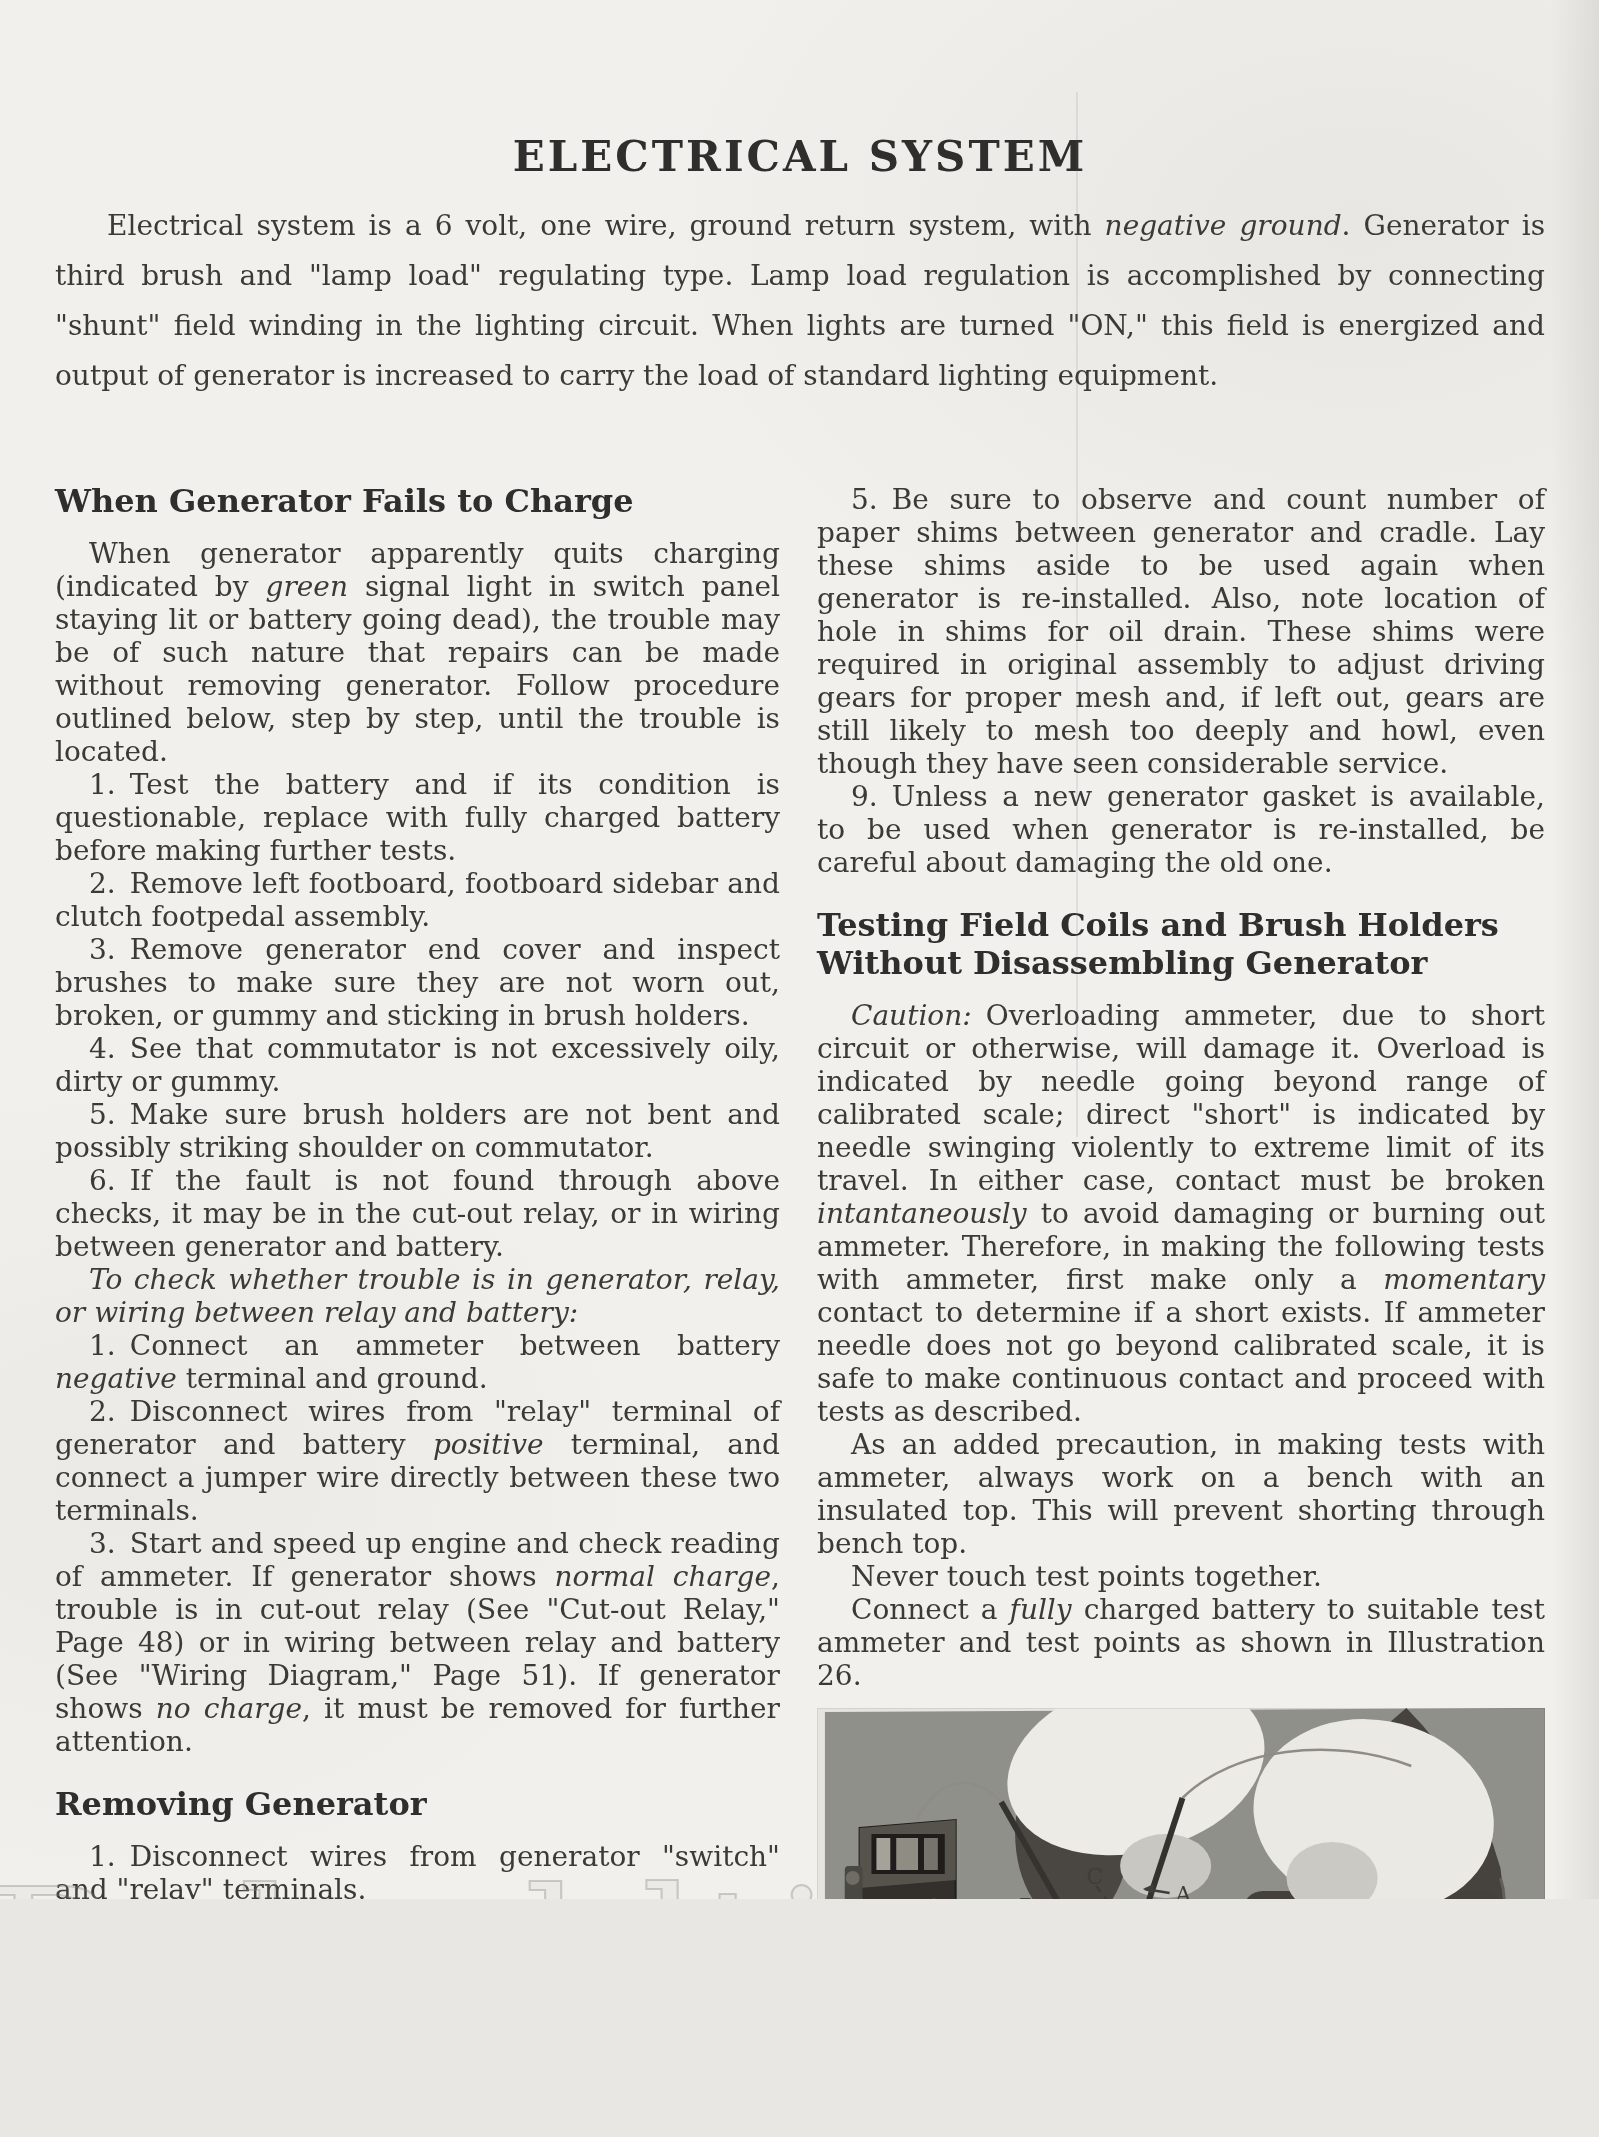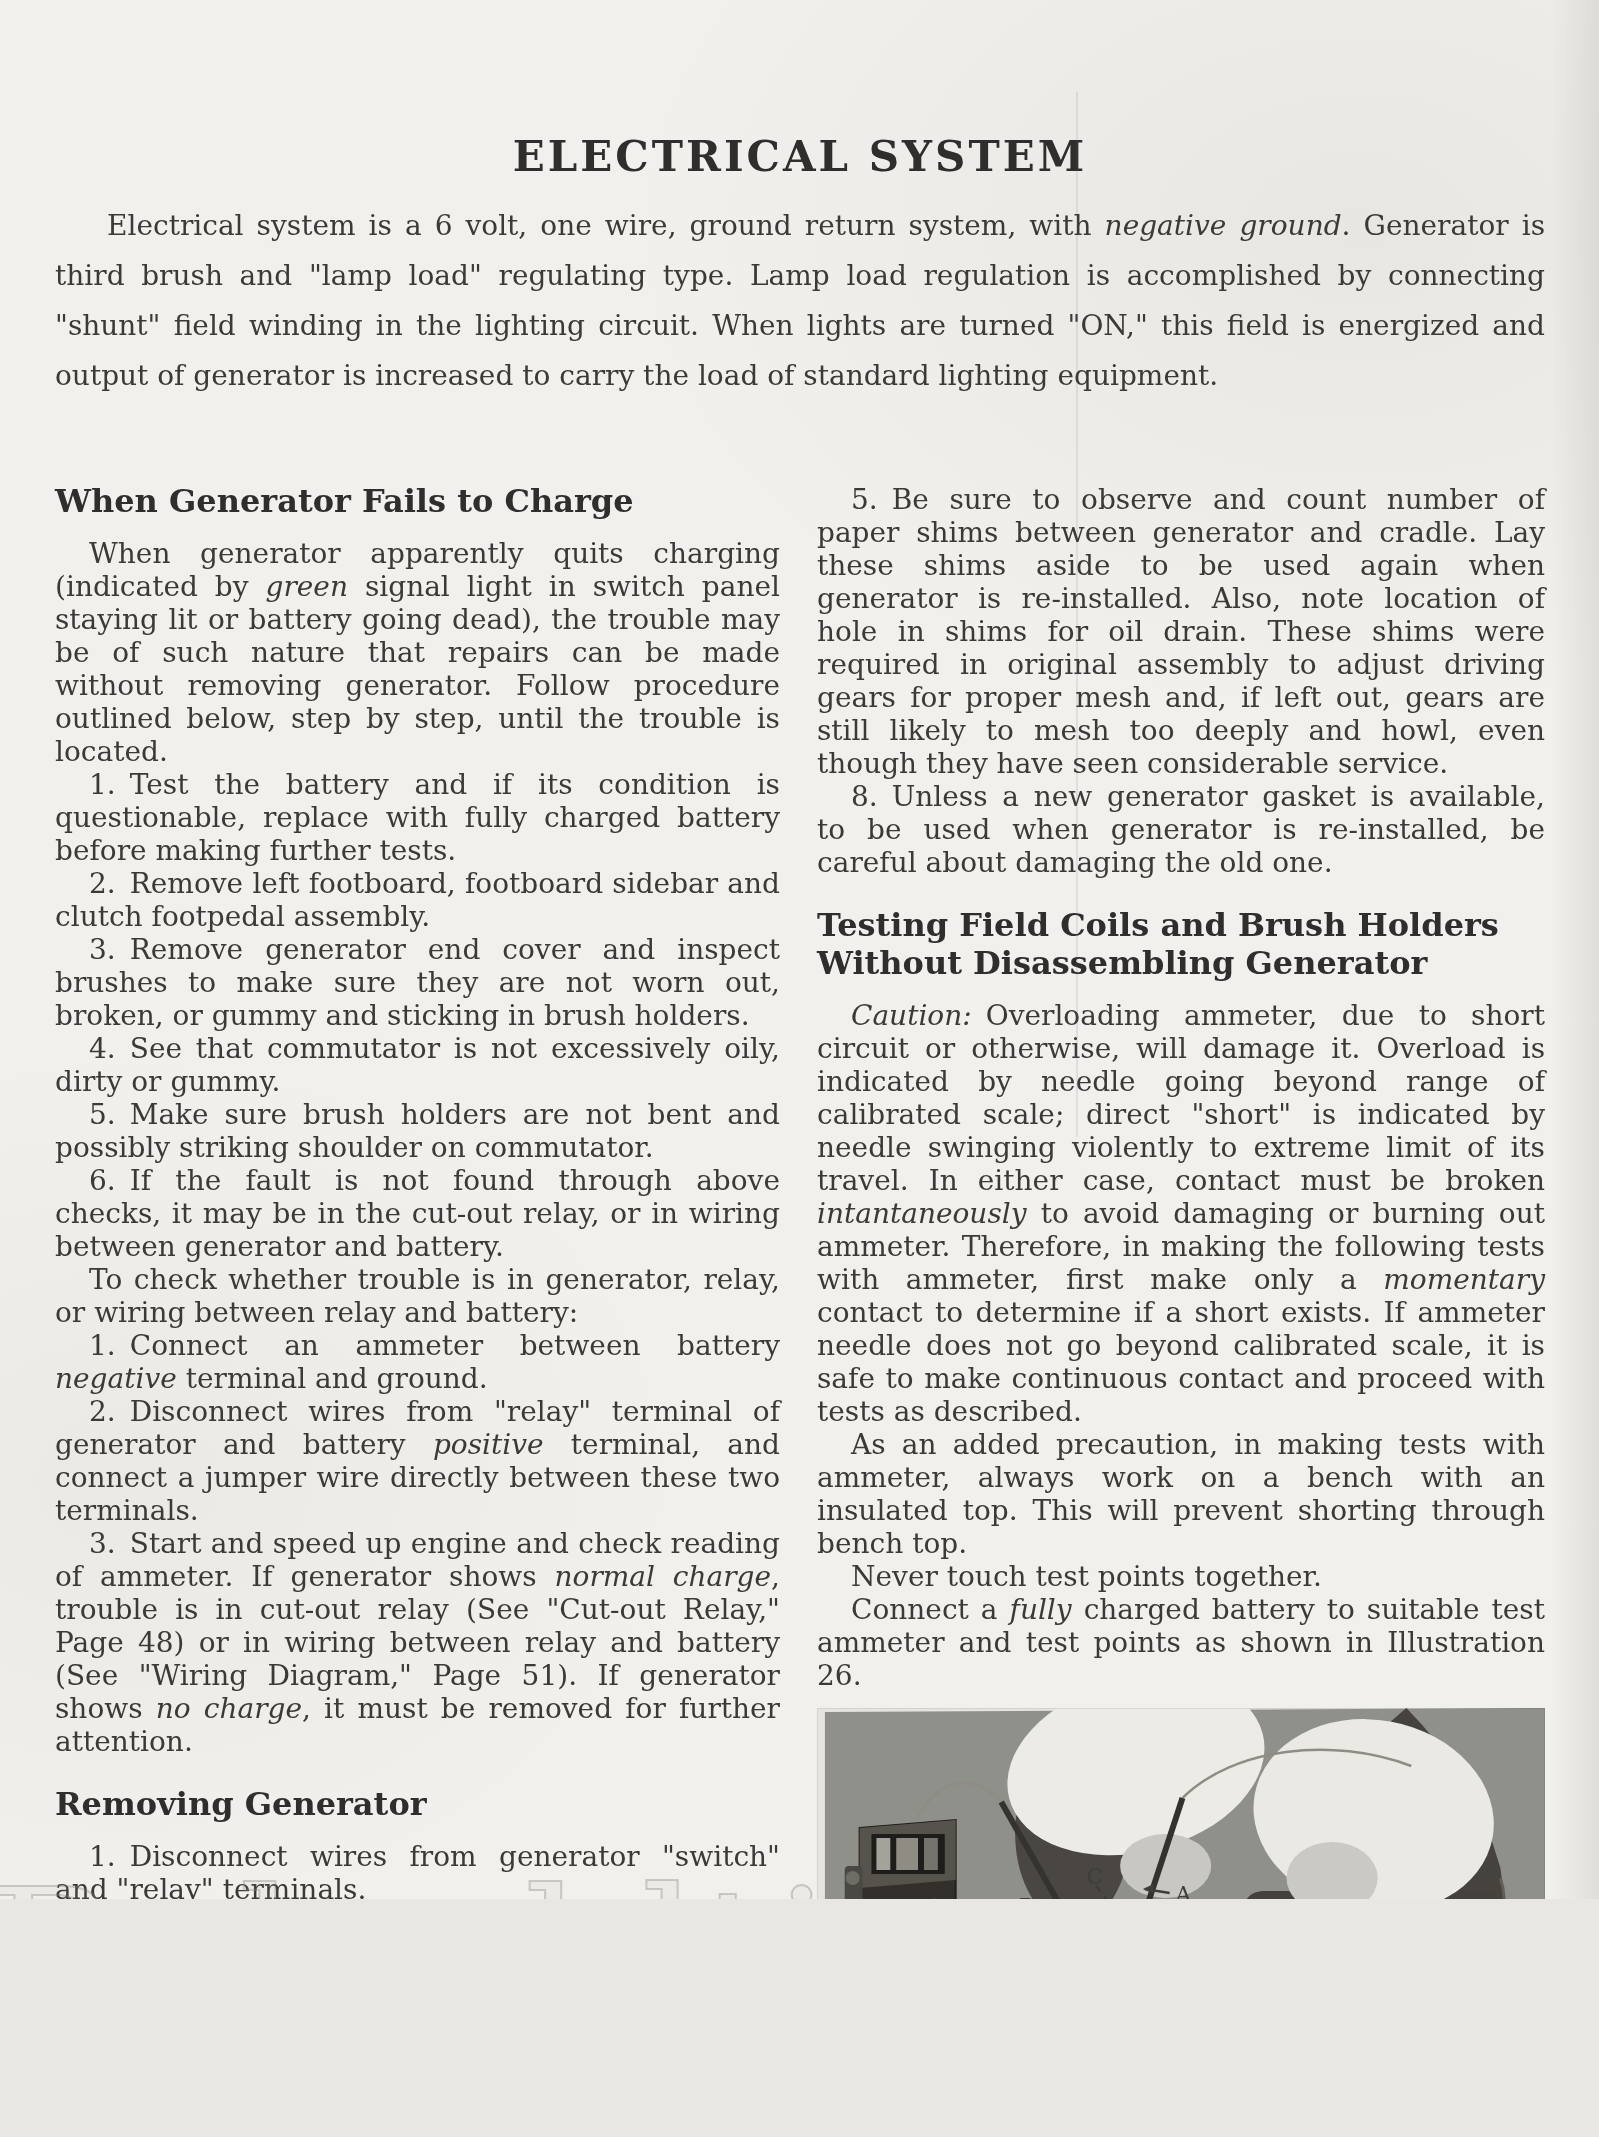--- a/index.html
+++ b/index.html
@@ -99,34 +99,34 @@
 
       <div class="col left">
         <h2 class="section-heading">When Generator Fails to Charge</h2>
         <p><span>When generator apparently quits charging (indicated by </span><span style="font-style: italic;">green</span><span> signal light in switch panel staying lit or battery going dead), the trouble may be of such nature that repairs can be made without removing generator. Follow procedure outlined below, step by step, until the trouble is located.</span></p>
         <p><span>1. Test the battery and if its condition is questionable, replace with fully charged battery before making further tests.</span></p>
         <p><span>2. Remove left footboard, footboard sidebar and clutch footpedal assembly.</span></p>
         <p><span>3. Remove generator end cover and inspect brushes to make sure they are not worn out, broken, or gummy and sticking in brush holders.</span></p>
         <p><span>4. See that commutator is not excessively oily, dirty or gummy.</span></p>
         <p><span>5. Make sure brush holders are not bent and possibly striking shoulder on commutator.</span></p>
         <p><span>6. If the fault is not found through above checks, it may be in the cut-out relay, or in wiring between generator and battery.</span></p>
-        <p><span style=" margin-top: 9px;">To check whether trouble is in generator, relay, or wiring between relay and battery:</span></p>
+        <p><span style="font-style: italic; margin-top: 9px;">To check whether trouble is in generator, relay, or wiring between relay and battery:</span></p>
         <p><span>1. Connect an ammeter between battery </span><span style="font-style: italic;">negative</span><span> terminal and ground.</span></p>
         <p><span>2. Disconnect wires from "relay" terminal of generator and battery </span><span style="font-style: italic;">positive</span><span> terminal, and connect a jumper wire directly between these two terminals.</span></p>
         <p><span>3. Start and speed up engine and check reading of ammeter. If generator shows </span><span style="font-style: italic;">normal charge</span><span>, trouble is in cut-out relay (See "Cut-out Relay," Page 48) or in wiring between relay and battery (See "Wiring Diagram," Page 51). If generator shows </span><span style="font-style: italic;">no charge</span><span>, it must be removed for further attention.</span></p>
         <h2 class="section-heading mid">Removing Generator</h2>
         <p><span>1. Disconnect wires from generator "switch" and "relay" terminals.</span></p>
         <p><span>2. Remove the two long screws through timing gear case cover, that secure end of generator against gear case.</span></p>
         <p><span>3. Remove nut, lock washer and curved washer from end of strap that clamps generator in its cradle on crankcase.</span></p>
         <p><span>4. Lift strap high enough to permit raising generator so oil slinger (on end of generator gear) will clear adjacent gear and allow generator to be removed from engine.</span></p>
       </div>
 
       <div class="col right">
         <p><span>5. Be sure to observe and count number of paper shims between generator and cradle. Lay these shims aside to be used again when generator is re-installed. Also, note location of hole in shims for oil drain. These shims were required in original assembly to adjust driving gears for proper mesh and, if left out, gears are still likely to mesh too deeply and howl, even though they have seen considerable service.</span></p>
-        <p><span>8. Unless a new generator gasket is available, to be used when generator is re-installed, be careful about damaging the old one.</span></p>
+        <p><span>9. Unless a new generator gasket is available, to be used when generator is re-installed, be careful about damaging the old one.</span></p>
         <h2 class="section-heading mid">
           <span style="display:block">Testing Field Coils and Brush Holders</span>
           <span style="display:block">Without Disassembling Generator</span>
         </h2>
         <p><span style="font-style: italic;">Caution:</span><span> Overloading ammeter, due to short circuit or otherwise, will damage it.  Overload is indicated by needle going beyond range of calibrated scale; direct "short" is indicated by needle swinging violently to extreme limit of its travel.  In either case, contact must be broken </span><span style="font-style: italic;">intantaneously</span><span> to avoid damaging or burning out ammeter.  Therefore, in making the following tests with ammeter, first make only a </span><span style="font-style: italic;">momentary</span><span> contact to determine if a short exists.  If ammeter needle does not go beyond calibrated scale, it is safe to make continuous contact and proceed with tests as described.</span></p>
         <p><span>As an added precaution, in making tests with ammeter, always work on a bench with an insulated top.  This will prevent shorting through bench top.</span></p>
         <p><span>Never touch test points together.</span></p>
         <p><span>Connect a </span><span style="font-style: italic;">fully</span><span> charged battery to suitable test ammeter and test points as shown in Illustration 26.</span></p>
 
         <div class="photo-frame">

